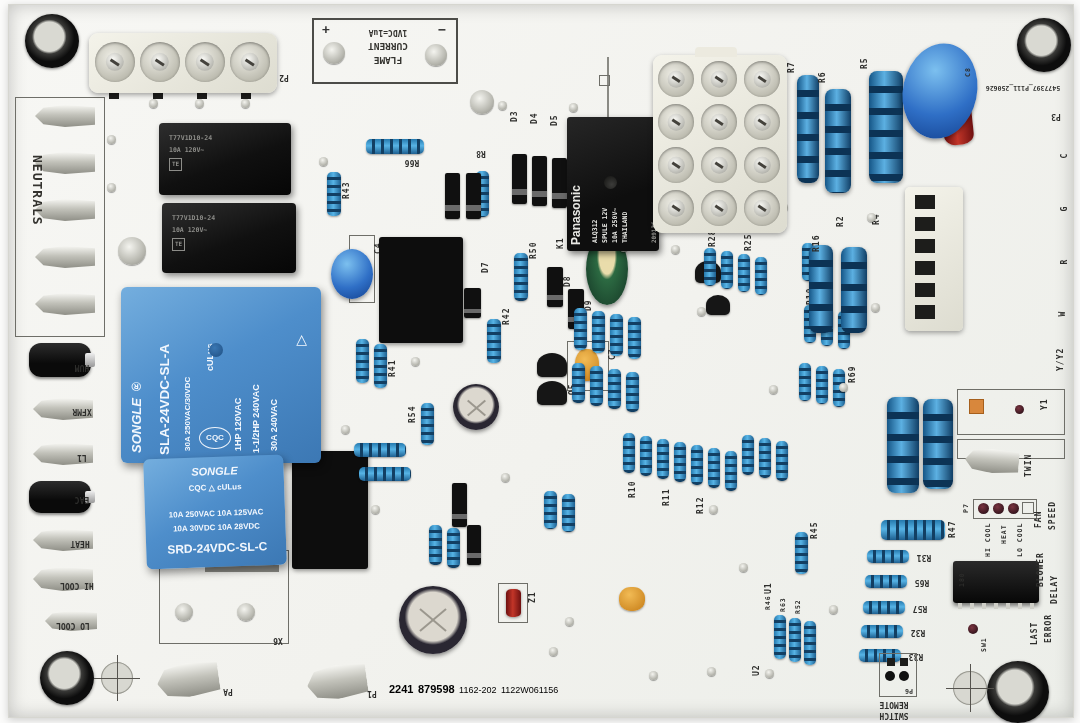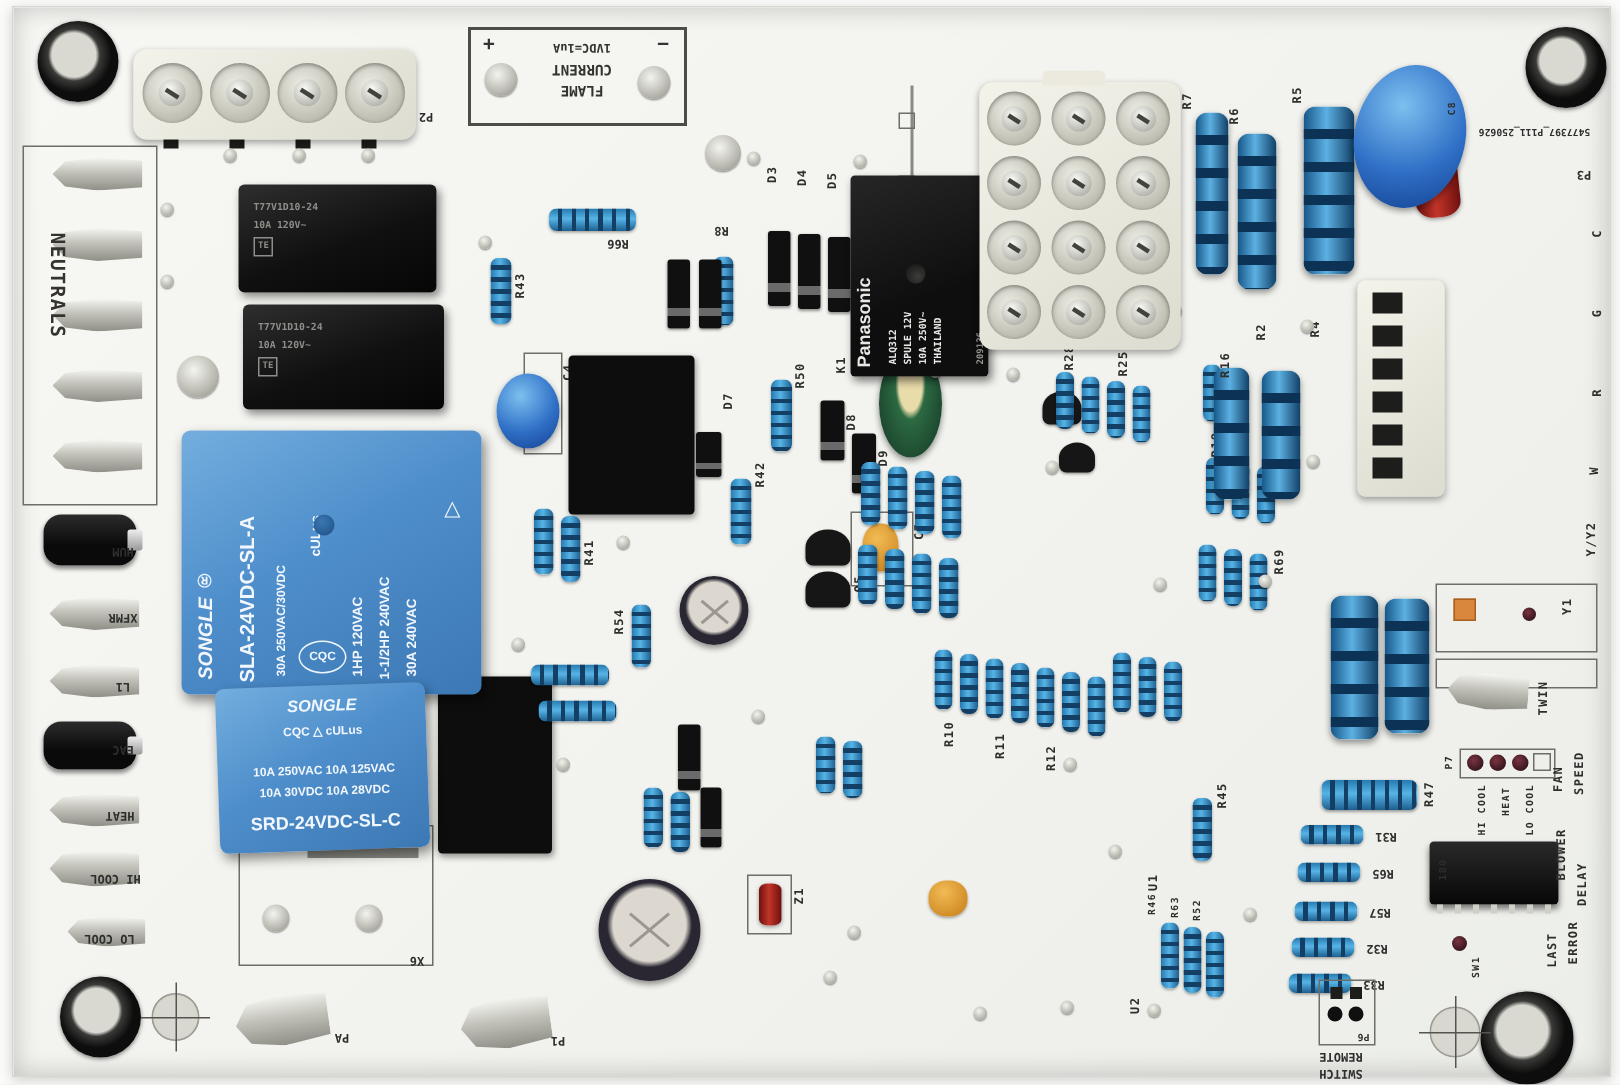--- a/index.html
+++ b/index.html
@@ -481,15 +481,23 @@
       <div class="cmp-slot" style="position:absolute;left:10px;top:118px;width:20px;height:14px;"></div>
     </div>
 
     <div class="part ic" style="left:566px;top:522px;width:210px;height:54px;"></div>
     <div class="part ic" style="left:642px;top:610px;width:116px;height:46px;"></div>
 
     <div class="part sw1" style="left:984px;top:600px;width:46px;height:48px;">
       <b style="left:3px;top:3px;"></b><b style="right:3px;top:3px;"></b><b style="left:3px;bottom:3px;"></b><b style="right:3px;bottom:3px;"></b>
     </div>
 
+    <div class="part prod-label" style="left:380px;top:628px;width:492px;height:86px;">
+      <div class="qr" style="left:12px;top:32px;width:46px;height:46px;"></div>
+      <span style="left:64px;top:28px;font-size:11px;font-weight:700;">2241</span>
+      <span style="left:52px;top:44px;font-size:11px;font-weight:700;">879598</span>
+      <span style="left:168px;top:12px;font-size:9px;">1162-202</span>
+      <span style="left:146px;top:24px;font-size:9px;">1122W061156</span>
+      <div class="barcode" style="left:232px;top:46px;width:250px;height:32px;"></div>
+    </div>
 
   </div>
 </div>
 
 </body></html>

